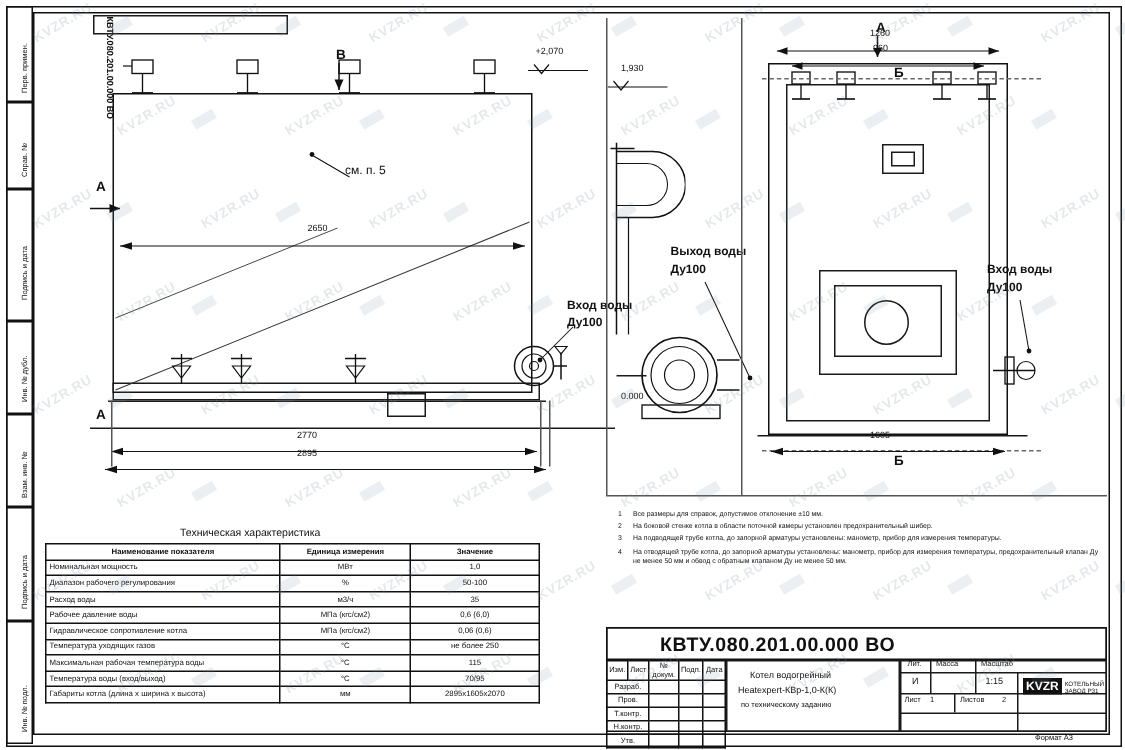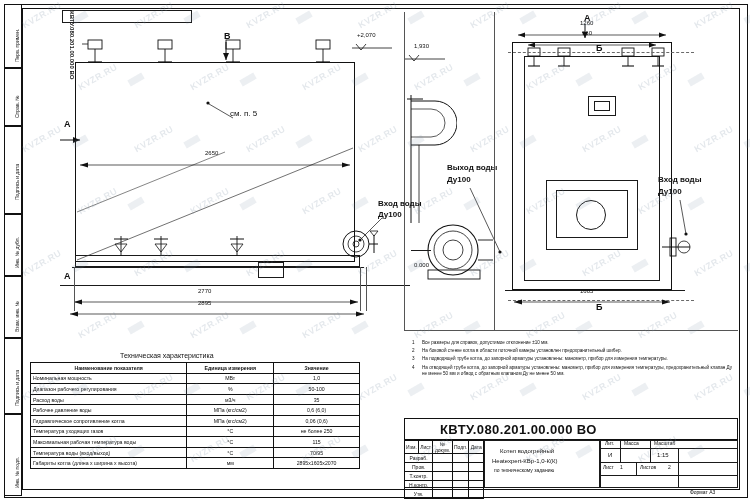--- a/index.html
+++ b/index.html
@@ -494,20 +494,29 @@
   <div class="txt t5" style="left:605px;top:441px;">Лит.</div>
   <div class="txt t5" style="left:624px;top:441px;">Масса</div>
   <div class="txt t5" style="left:654px;top:441px;">Масштаб</div>
   <div class="txt t6" style="left:608px;top:452px;">И</div>
   <div class="txt t6" style="left:657px;top:452px;">1:15</div>
   <div class="txt t5" style="left:603px;top:465px;">Лист</div>
   <div class="txt t5" style="left:620px;top:465px;">1</div>
   <div class="txt t5" style="left:640px;top:465px;">Листов</div>
   <div class="txt t5" style="left:668px;top:465px;">2</div>
 
+  <div class="abs" style="left:682px;top:452px;width:52px;height:32px;">
+    <div style="display:flex;align-items:center;gap:2px;">
+      <div style="background:#111;color:#fff;font-size:8px;font-weight:bold;padding:1px 2px;line-height:9px;">KVZR</div>
+      <div>
+        <div style="font-size:4.2px;line-height:5px;">КОТЕЛЬНЫЙ</div>
+        <div style="font-size:4.2px;line-height:5px;">ЗАВОД Р31</div>
+      </div>
+    </div>
+  </div>
 
   <div class="txt t5" style="left:690px;top:490px;">Формат  А3</div>
 
   <div id="wm-layer">
       <div class="wm" style="left: 20px; top: 10px;">KVZR.RU</div>
       <div class="wmbar" style="left: 72px; top: 14px;"></div>
       <div class="wm" style="left: 132px; top: 10px;">KVZR.RU</div>
       <div class="wmbar" style="left: 184px; top: 14px;"></div>
       <div class="wm" style="left: 244px; top: 10px;">KVZR.RU</div>
       <div class="wmbar" style="left: 296px; top: 14px;"></div>

